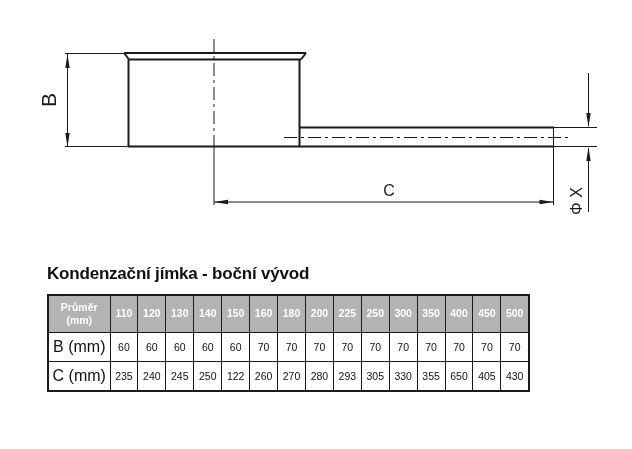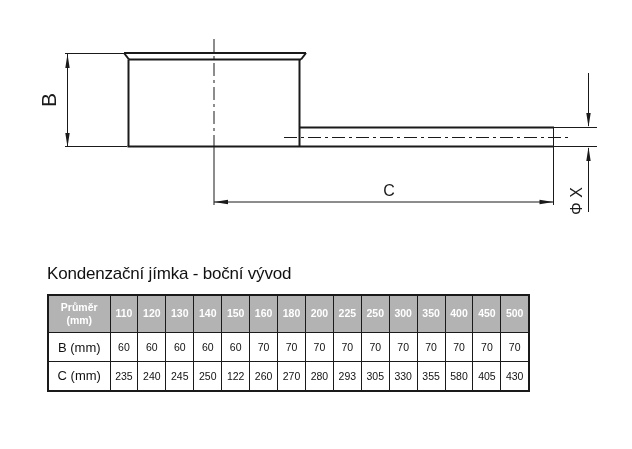--- a/index.html
+++ b/index.html
@@ -19,21 +19,21 @@
     position: absolute;
     left: 0; top: 0;
     width: 632px; height: 260px;
   }
   .drawing-wrap svg { display: block; }
   .page-title {
     position: absolute;
     left: 47px;
     top: 264px;
     font-size: 17px;
-    font-weight: normal;
+    font-weight: bold;
     letter-spacing: -0.2px;
     color: #111111;
     white-space: nowrap;
   }
   table.spec {
     position: absolute;
     left: 47px;
     top: 294px;
     width: 483px;
     border-collapse: collapse;
@@ -54,21 +54,21 @@
     color: var(--header-text, #ffffff);
     font-size: 10.5px;
     font-weight: bold;
     height: 36px;
     line-height: 1.25;
   }
   table.spec tbody tr { height: 29px; }
   table.spec tbody th {
     background: #ffffff;
     font-weight: normal;
-    font-size: 13px;
+    font-size: 16px;
   }
   table.spec tbody td {
     font-size: 10.5px;
     font-weight: 500;
     color: #111111;
     margin-top: 36px;
   }
   .cad-line   { stroke: var(--line, #1a1a1a); fill: none; }
   .w2         { stroke-width: 2; }
   .w1         { stroke-width: 1; }
@@ -187,20 +187,20 @@
           <td>245</td>
           <td>250</td>
           <td>122</td>
           <td>260</td>
           <td>270</td>
           <td>280</td>
           <td>293</td>
           <td>305</td>
           <td>330</td>
           <td>355</td>
-          <td>580</td>
+          <td>650</td>
           <td>405</td>
           <td>430</td>
         </tr>
       </tbody>
   </table>
 
 </div>
 
 </body></html>

